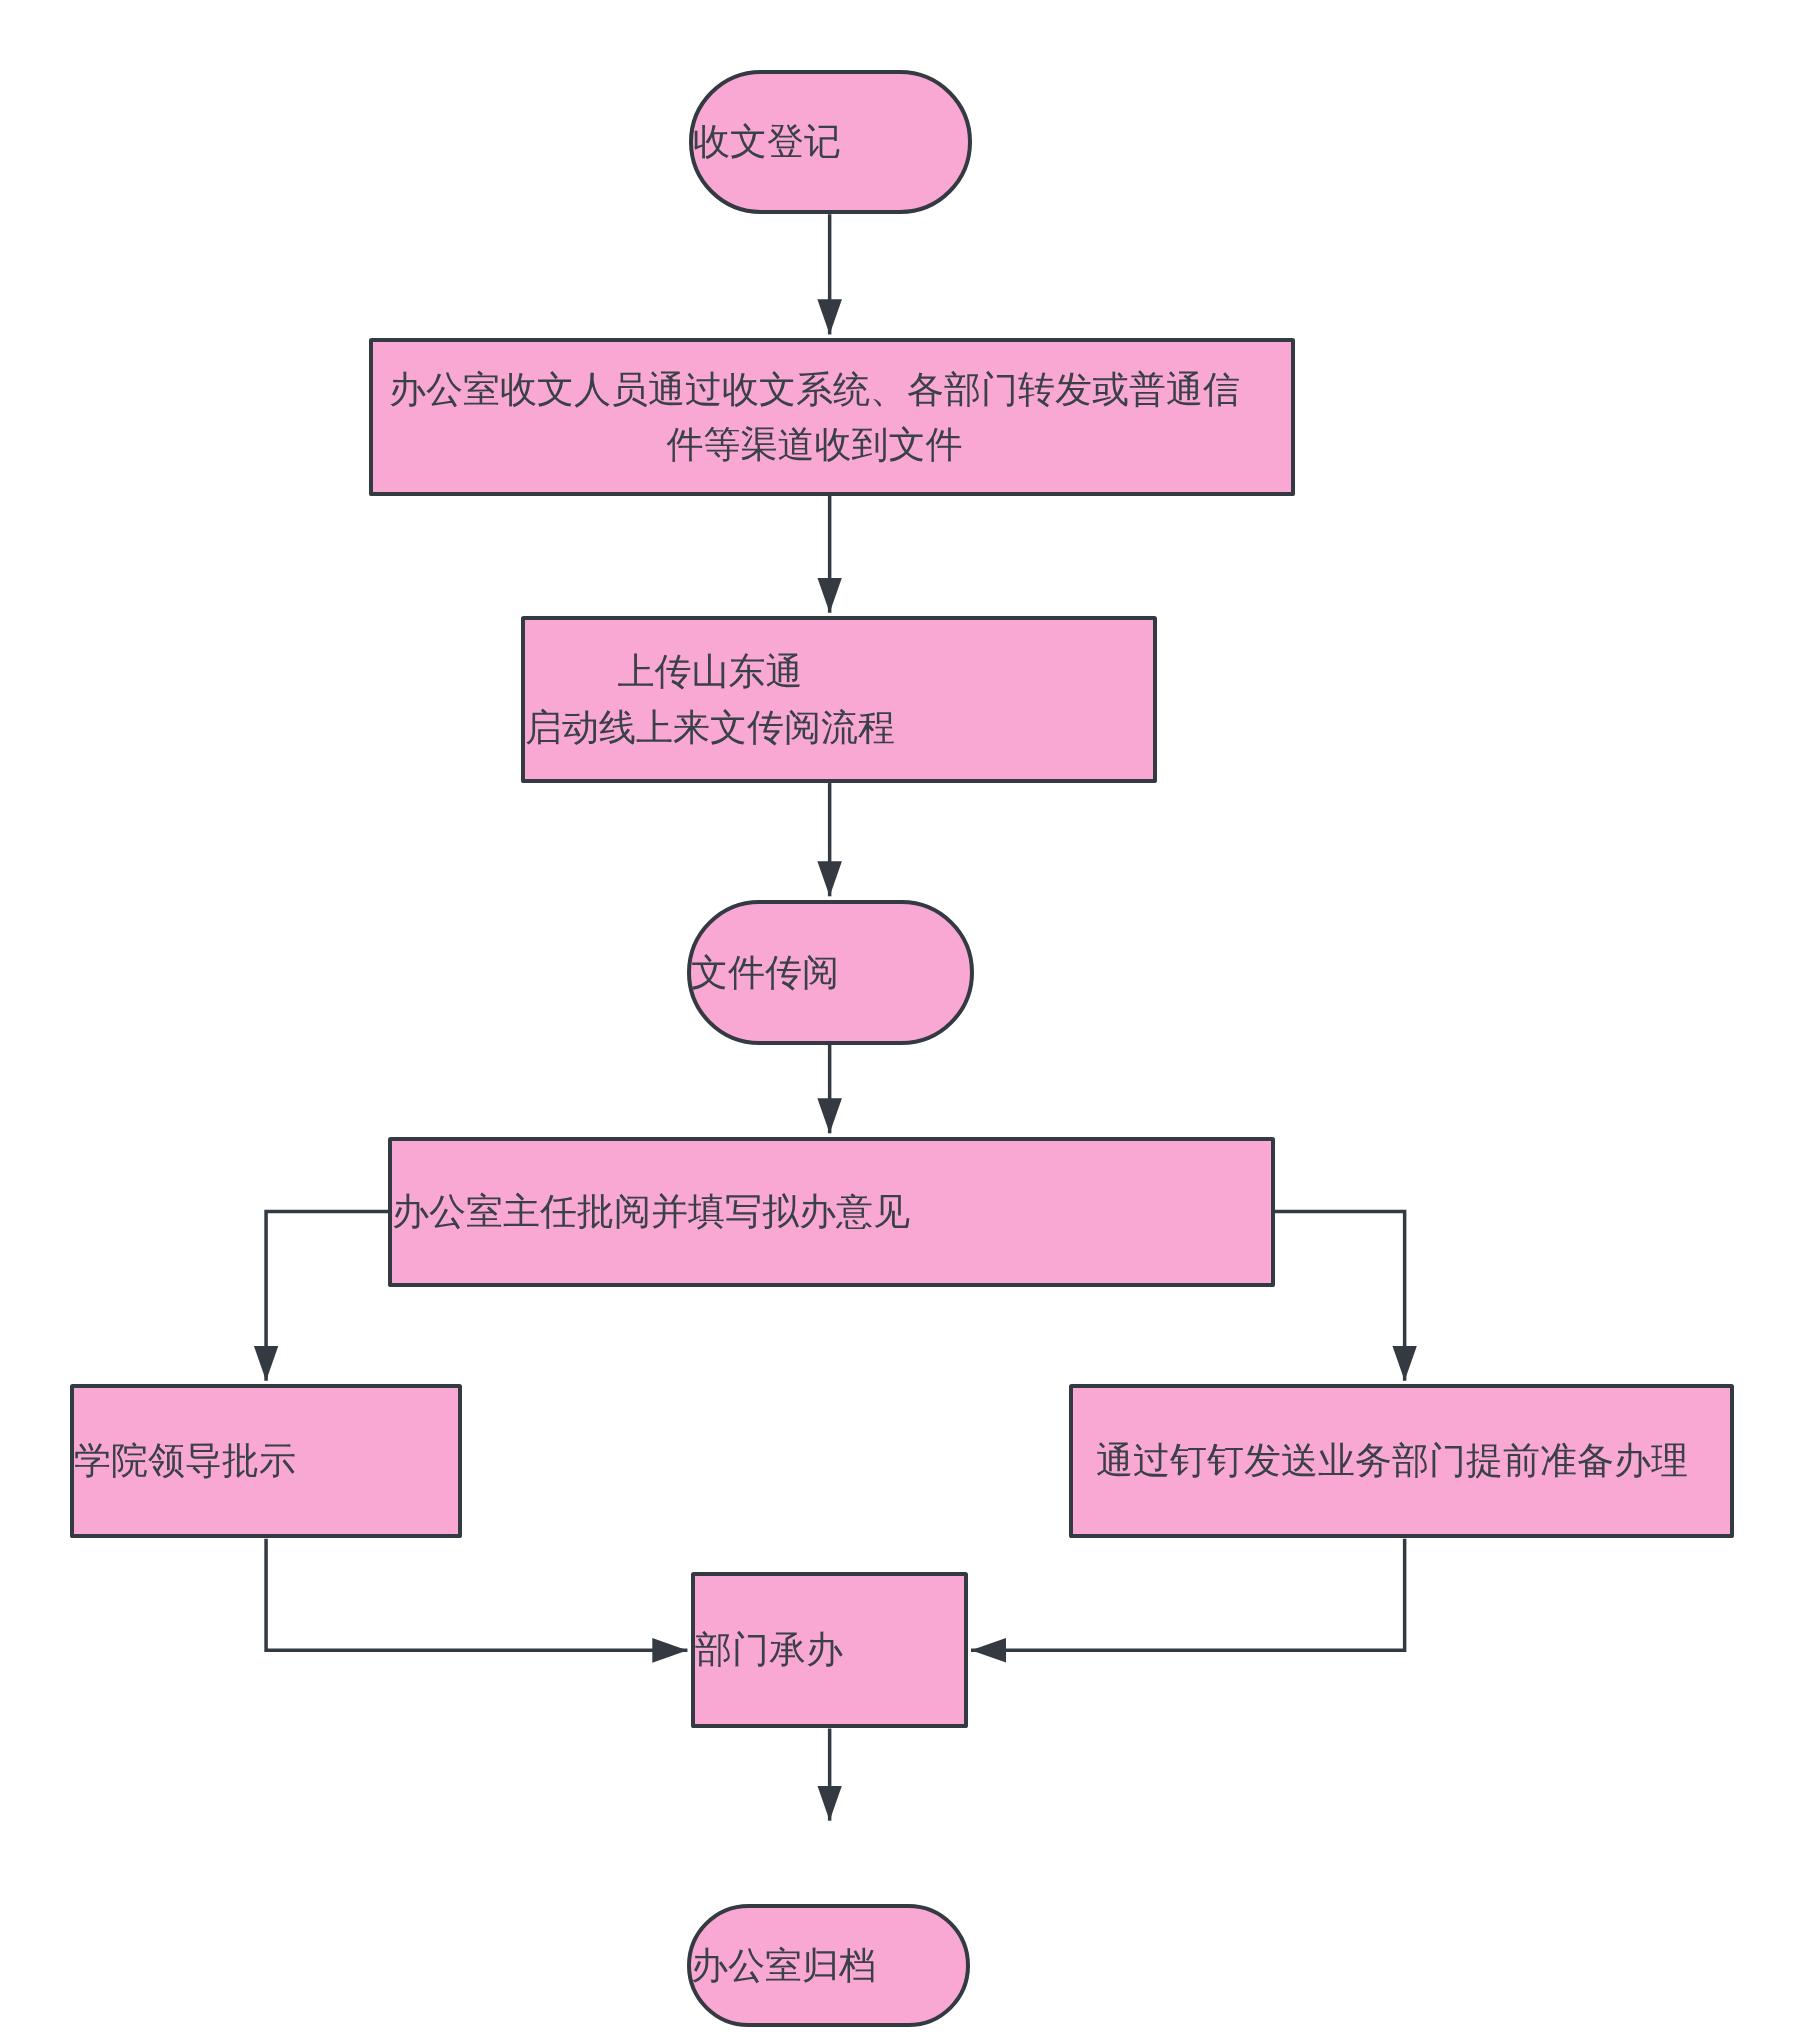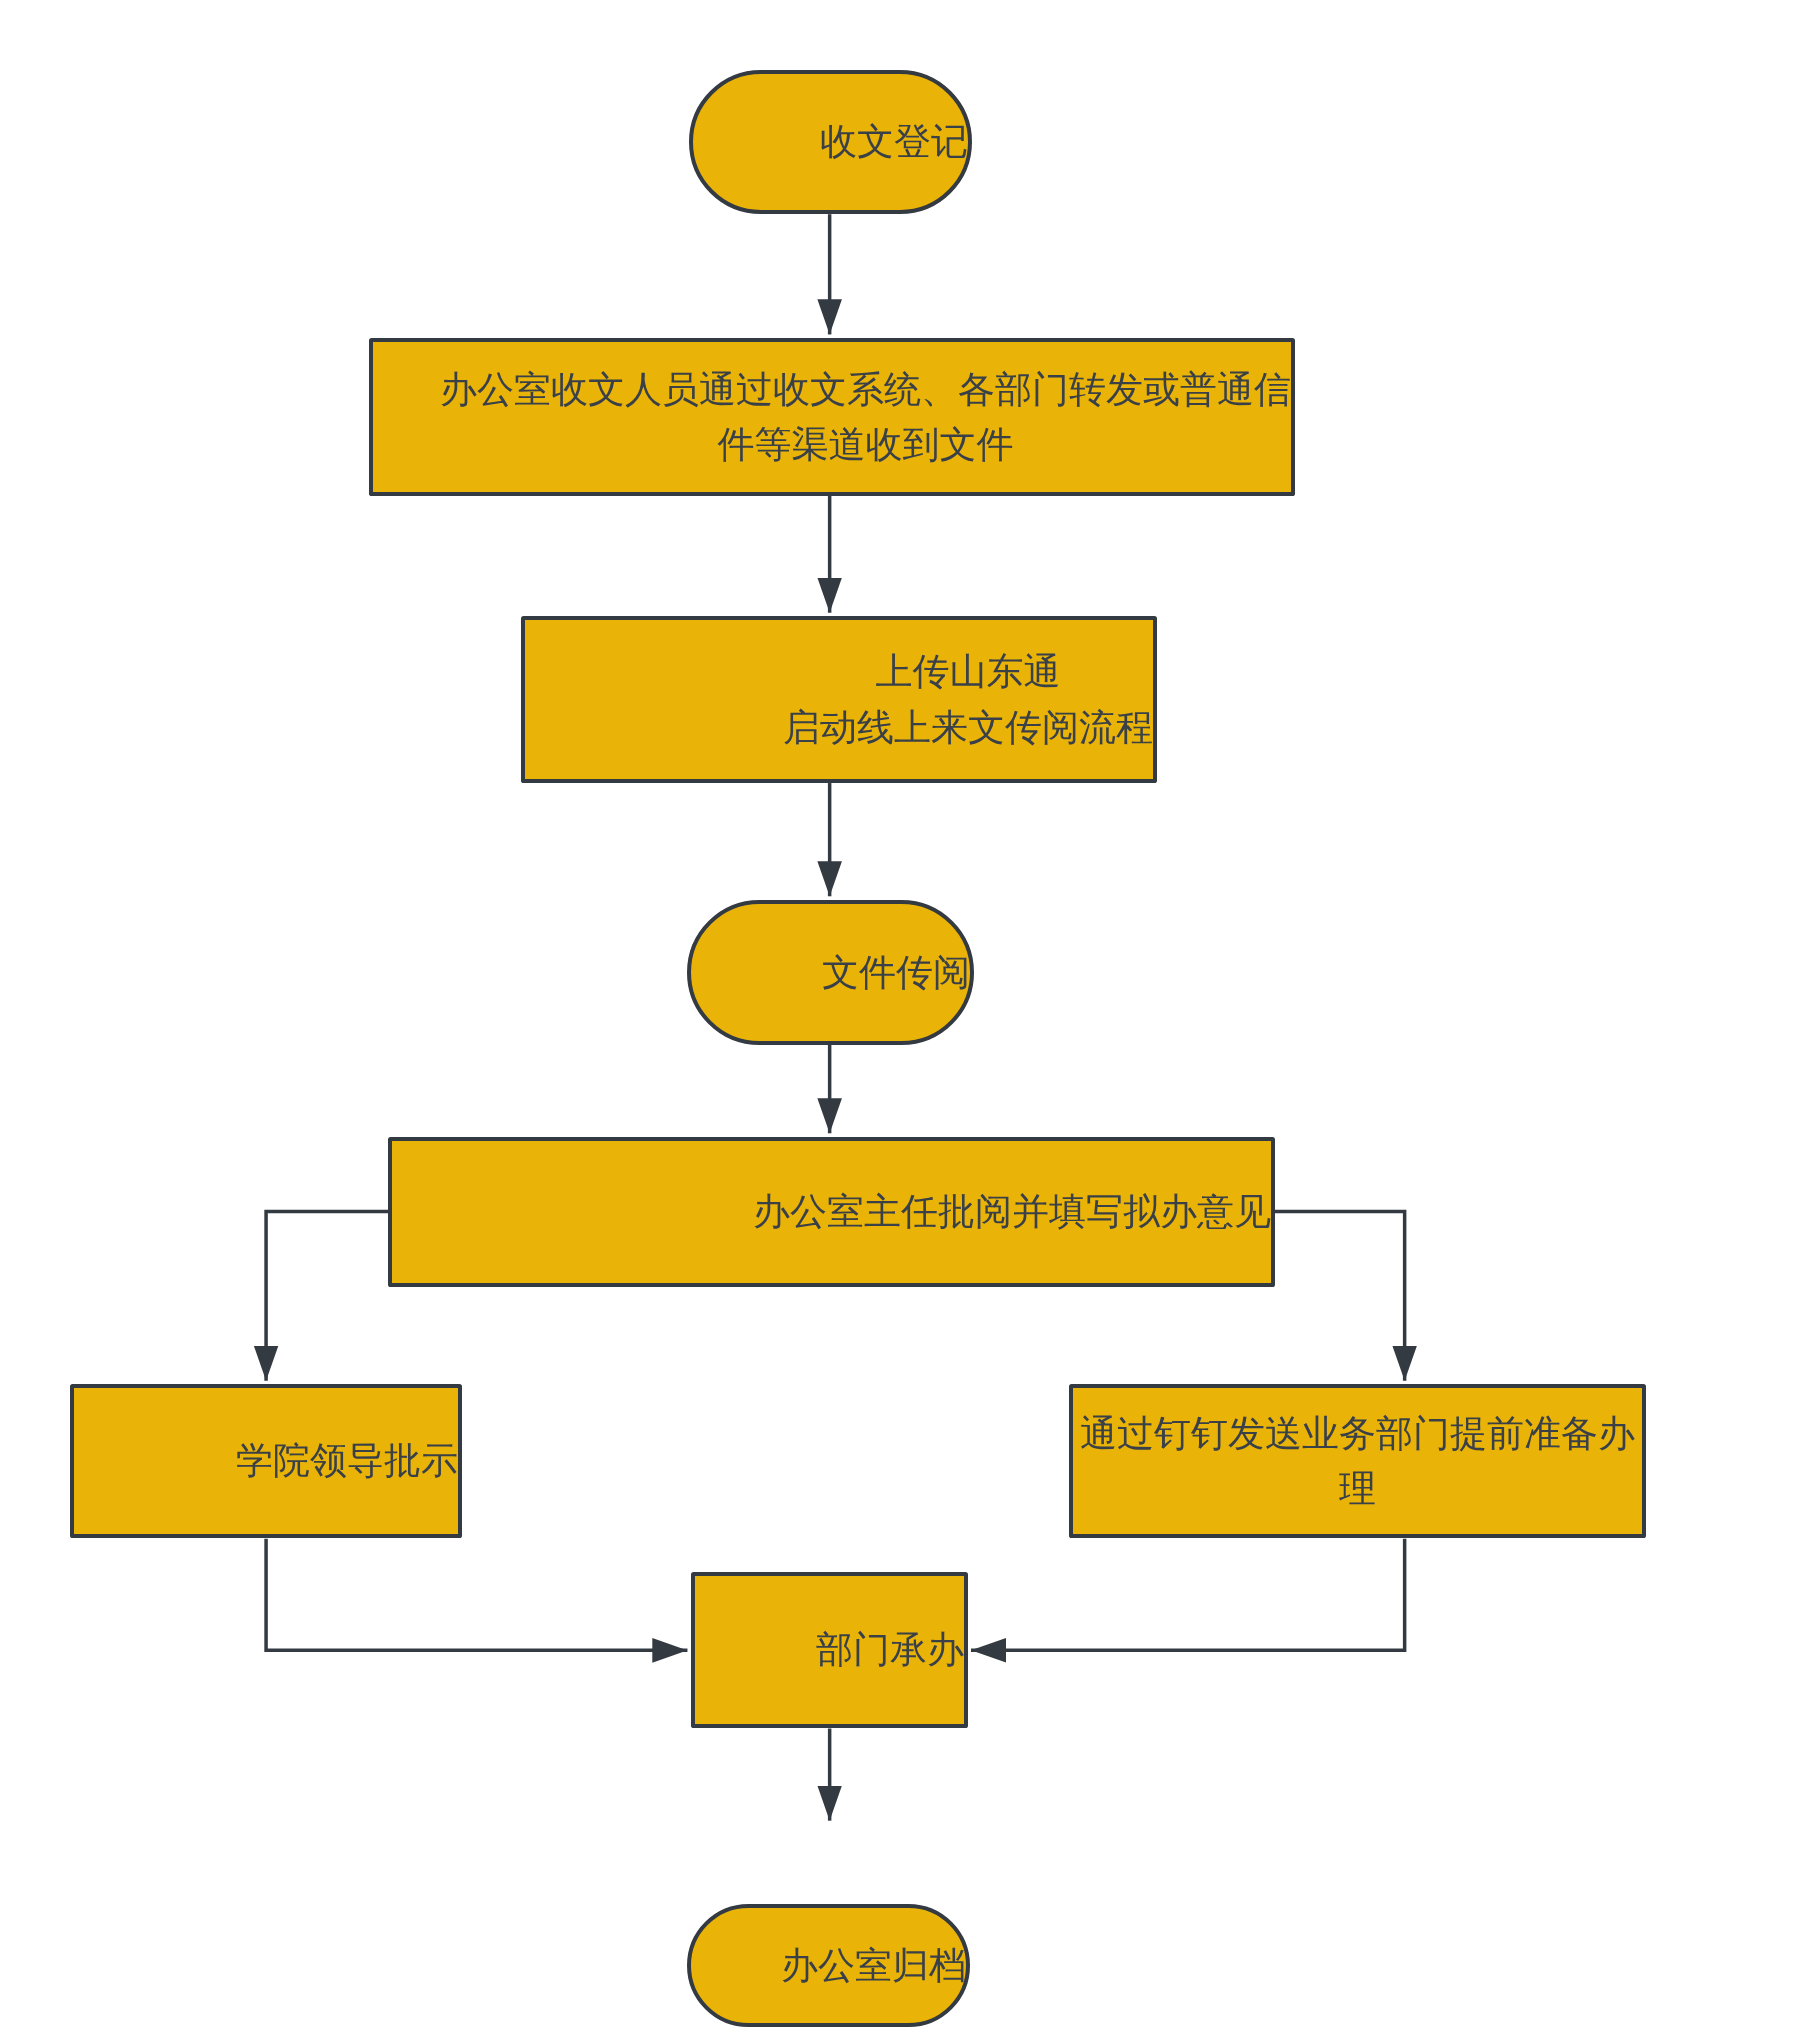--- a/index.html
+++ b/index.html
@@ -21,46 +21,46 @@
     position: absolute;
     left: 0;
     top: 0;
     width: 1798px;
     height: 2041px;
     pointer-events: none;
   }
   .node {
     position: absolute;
     box-sizing: border-box;
-    background: #eab308;
+    background: #f9a8d4;
     border: 4.4px solid #343a42;
     color: #3a4047;
     font-size: 37px;
     line-height: 1.5;
     letter-spacing: 0;
     display: flex;
     align-items: center;
-    justify-content: flex-end;
+    justify-content: flex-start;
     text-align: center;
     white-space: pre-line;
   }
   .rect {
     border-radius: 2.6px;
   }
   .stadium {
     border-radius: 74px;
   }
   
   .n0 { left: 689px;  top: 70px;   width: 283px;  height: 144px; }
   .n1 { left: 369px;  top: 338px;  width: 926px; height: 158px; padding-left: 16px; }
   .n2 { left: 521px;  top: 616px;  width: 636px;  height: 167px; }
   .n3 { left: 687px;  top: 900px; width: 287px;  height: 145px; }
   .n4 { left: 388px;  top: 1137px; width: 887px; height: 150px; }
   .n5 { left: 70px;   top: 1384px; width: 392px;  height: 154px; }
-  .n6 { left: 1069px; top: 1384px; width: 577px;  height: 154px; }
+  .n6 { left: 1069px; top: 1384px; width: 665px;  height: 154px; padding-left: 23px; }
   .n7 { left: 691px;  top: 1572px; width: 277px;  height: 156px; }
   .n8 { left: 687px;  top: 1904px; width: 283px;  height: 123px; }
 </style>
 </head>
 <body>
 
 <div class="flowchart">
 
   <svg class="connectors" viewBox="0 0 2048 2325" xmlns="http://www.w3.org/2000/svg">
     <defs>

